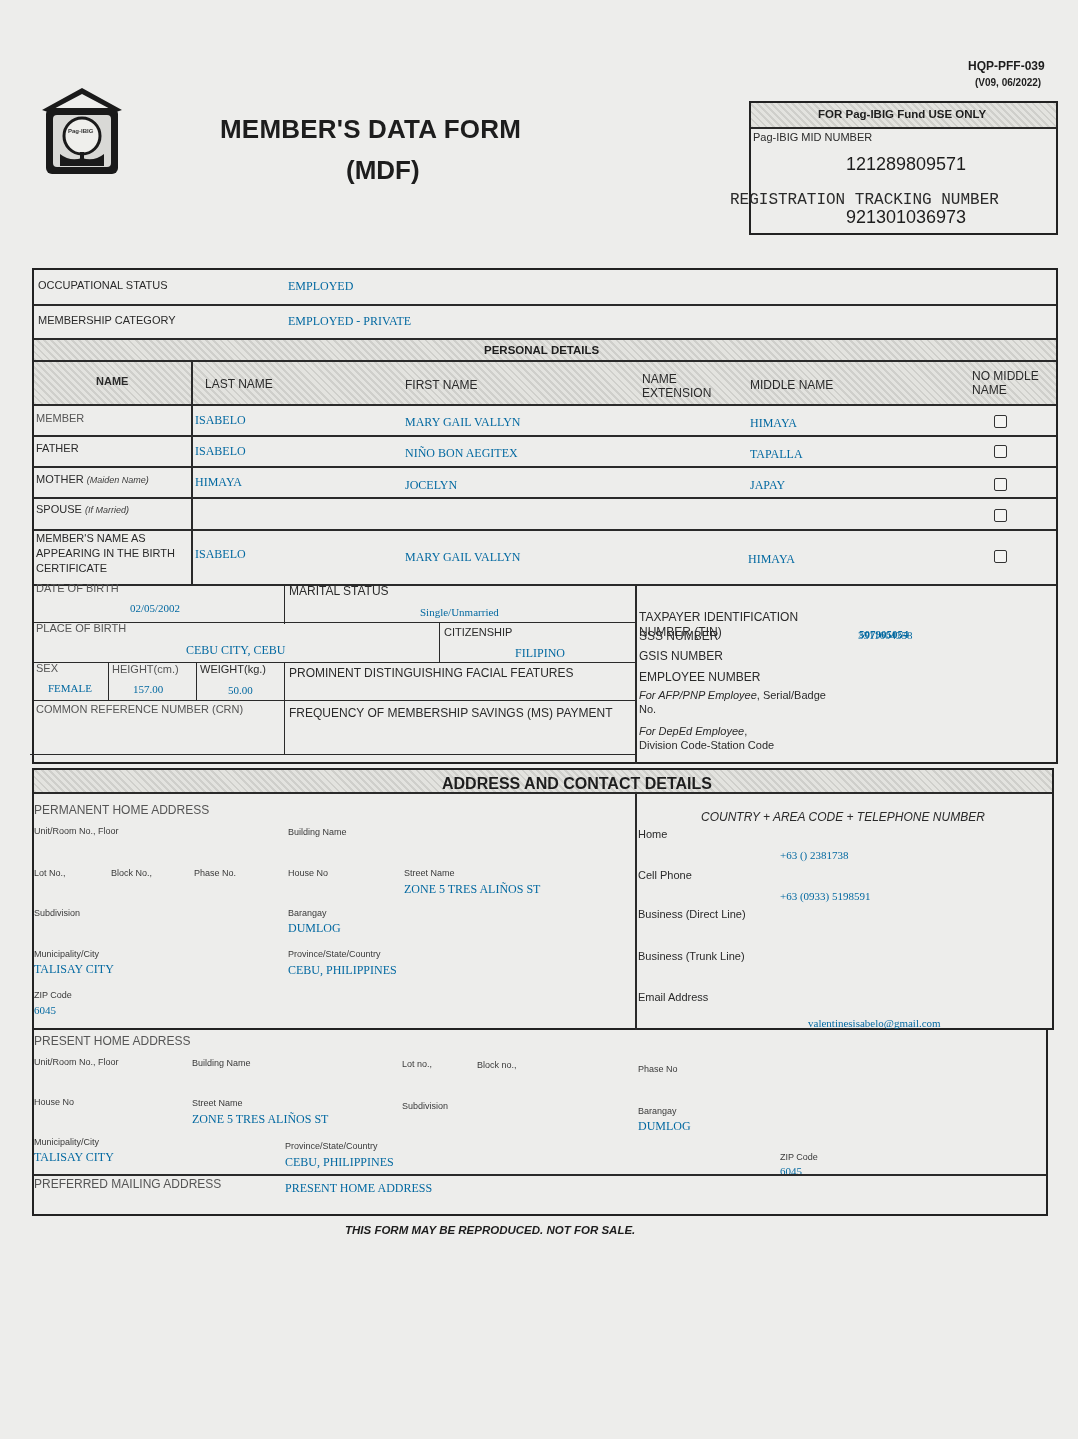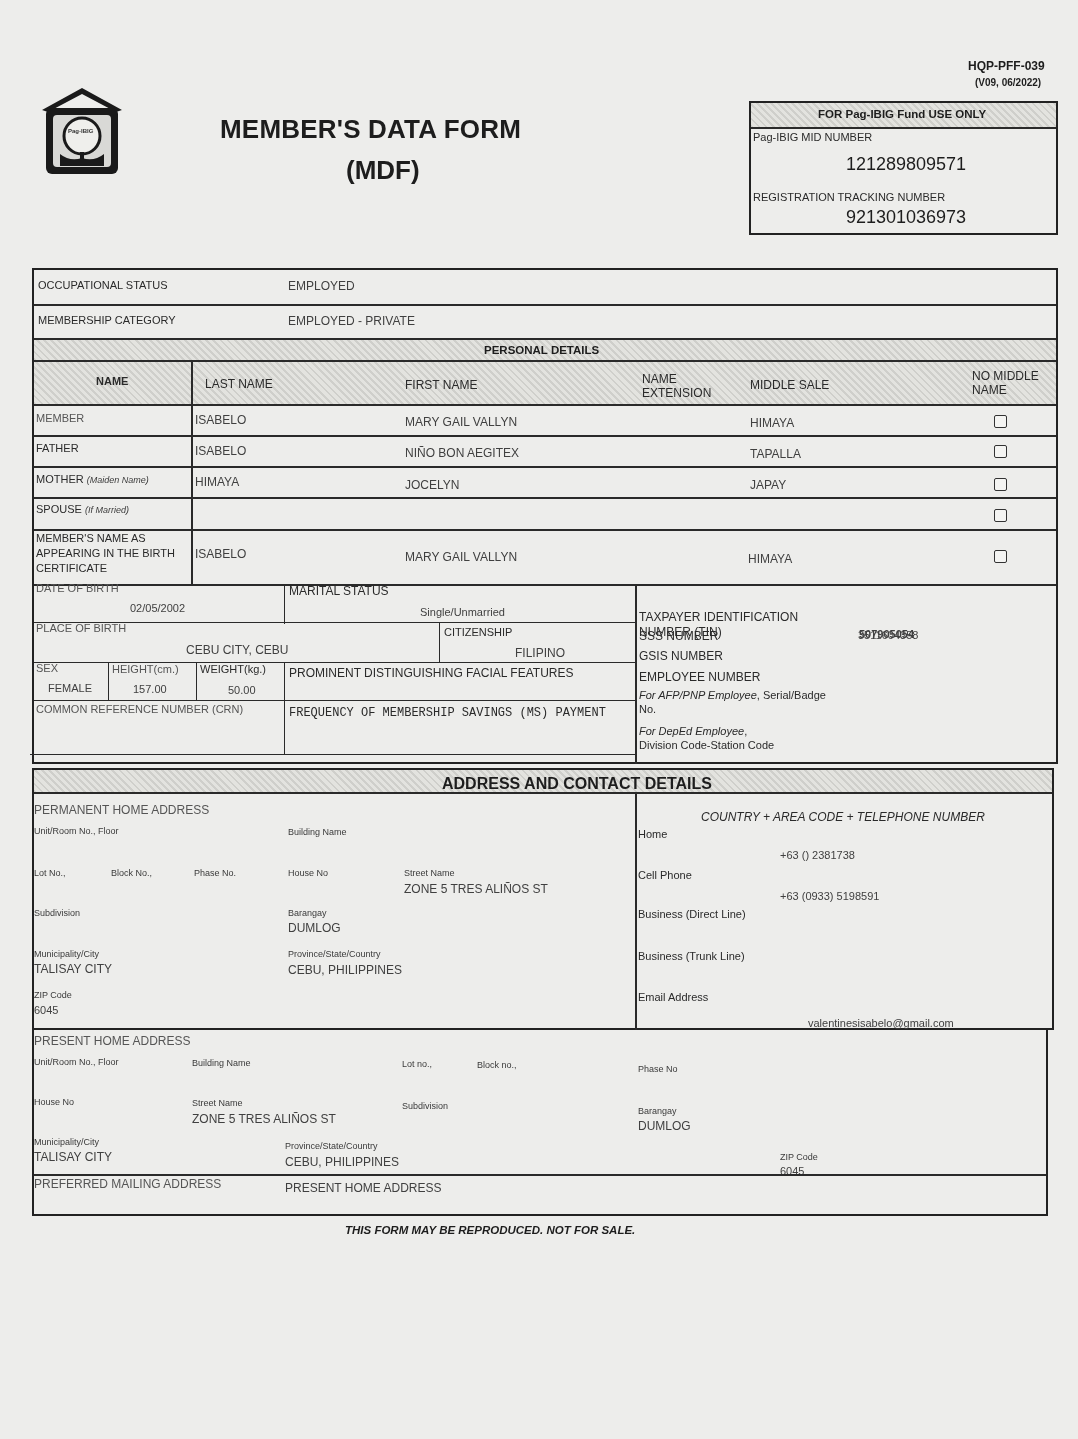--- a/index.html
+++ b/index.html
@@ -5,21 +5,21 @@
   html, body { margin: 0; padding: 0; }
   body {
     width: 1078px; height: 1439px; position: relative; overflow: hidden;
     background: #ededeb;
     font-family: "Liberation Sans", sans-serif;
     color: #1d1d1d;
   }
   .abs { position: absolute; }
   .lbl { font-size: 11px; color: #2a2a2a; white-space: nowrap; }
   .lbl-sm { font-size: 9px; color: #3a3a3a; white-space: nowrap; }
-  .val { font-size: 12px; color: #404040; white-space: nowrap; }
+  .val { font-size: 12px; color: #0369a1; white-space: nowrap; font-family: Liberation Serif, serif; }
   .box { position: absolute; border: 2px solid #222; box-sizing: border-box; }
   .hline { position: absolute; height: 0; border-top: 2px solid #2a2a2a; }
   .hline.thin { border-top-width: 1px; }
   .vline { position: absolute; width: 0; border-left: 2px solid #2a2a2a; }
   .vline.thin { border-left-width: 1px; }
   .shade {
     position: absolute;
     background: repeating-linear-gradient(45deg, #cfcfcb 0 2px, #e3e3df 2px 5px);
   }
   .bold { font-weight: bold; }
@@ -49,21 +49,21 @@
 
 <div class="abs bold" style="left:968px;top:59px;font-size:12px;">HQP-PFF-039</div>
 <div class="abs bold" style="left:975px;top:77px;font-size:10px;">(V09, 06/2022)</div>
 
 <div class="box" style="left:749px;top:101px;width:309px;height:134px;"></div>
 <div class="shade" style="left:751px;top:103px;width:305px;height:24px;"></div>
 <div class="hline" style="left:751px;top:127px;width:305px;"></div>
 <div class="abs bold" style="left:818px;top:108px;font-size:11.5px;">FOR Pag-IBIG Fund USE ONLY</div>
 <div class="abs lbl" style="left:753px;top:131px;">Pag-IBIG MID NUMBER</div>
 <div class="abs" style="left:846px;top:154px;font-size:18px;">121289809571</div>
-<div class="abs lbl" style="left:753px;top:191px;font-size:11px;">REGISTRATION TRACKING NUMBER</div>
+<div class="abs lbl" style="left:730px;top:191px;font-size:16px;font-family:Liberation Mono, monospace;">REGISTRATION TRACKING NUMBER</div>
 <div class="abs" style="left:846px;top:207px;font-size:18px;">921301036973</div>
 
 <div class="box" style="left:32px;top:268px;width:1026px;height:496px;"></div>
 
 <div class="abs lbl" style="left:38px;top:279px;">OCCUPATIONAL STATUS</div>
 <div class="abs val" style="left:288px;top:279px;">EMPLOYED</div>
 <div class="hline" style="left:34px;top:304px;width:1022px;"></div>
 
 <div class="abs lbl" style="left:38px;top:314px;">MEMBERSHIP CATEGORY</div>
 <div class="abs val" style="left:288px;top:314px;">EMPLOYED - PRIVATE</div>
@@ -71,21 +71,21 @@
 
 <div class="shade" style="left:34px;top:340px;width:1022px;height:20px;"></div>
 <div class="abs bold" style="left:484px;top:344px;font-size:11.5px;">PERSONAL DETAILS</div>
 <div class="hline" style="left:34px;top:360px;width:1022px;"></div>
 
 <div class="shade" style="left:34px;top:362px;width:1022px;height:42px;"></div>
 <div class="abs lbl bold" style="left:96px;top:375px;">NAME</div>
 <div class="abs lbl" style="left:205px;top:377px;font-size:12px;">LAST NAME</div>
 <div class="abs lbl" style="left:405px;top:378px;font-size:12px;">FIRST NAME</div>
 <div class="abs lbl" style="left:642px;top:372px;font-size:12px;width:80px;white-space:normal;line-height:14px;">NAME EXTENSION</div>
-<div class="abs lbl" style="left:750px;top:378px;font-size:12px;">MIDDLE SALE</div>
+<div class="abs lbl" style="left:750px;top:378px;font-size:12px;">MIDDLE NAME</div>
 <div class="abs lbl" style="left:972px;top:369px;font-size:12px;width:80px;white-space:normal;line-height:14px;">NO MIDDLE NAME</div>
 <div class="hline" style="left:34px;top:404px;width:1022px;"></div>
 <div class="vline" style="left:191px;top:362px;height:222px;"></div>
 
 <div>
   <div class="abs lbl" style="left:36px;top:412px;color:#555;">MEMBER</div>
   <div class="abs val" style="left:195px;top:413px;">ISABELO</div>
   <div class="abs val" style="left:405px;top:415px;">MARY GAIL VALLYN</div>
   <div class="abs val" style="left:750px;top:416px;">HIMAYA</div>
   <div class="cb" style="left:994px;top:415px;"></div>
@@ -154,21 +154,21 @@
 
 <div class="abs lbl" style="left:36px;top:662px;color:#555;">SEX</div>
 <div class="abs val" style="left:48px;top:682px;font-size:11px;">FEMALE</div>
 <div class="abs lbl" style="left:112px;top:663px;color:#555;">HEIGHT(cm.)</div>
 <div class="abs val" style="left:133px;top:683px;font-size:11px;">157.00</div>
 <div class="abs lbl" style="left:200px;top:663px;">WEIGHT(kg.)</div>
 <div class="abs val" style="left:228px;top:684px;font-size:11px;">50.00</div>
 <div class="abs lbl" style="left:289px;top:666px;font-size:12px;">PROMINENT DISTINGUISHING FACIAL FEATURES</div>
 
 <div class="abs lbl" style="left:36px;top:703px;color:#555;">COMMON REFERENCE NUMBER (CRN)</div>
-<div class="abs lbl" style="left:289px;top:706px;font-size:12px;font-family:Liberation Mono, monospace;">FREQUENCY OF MEMBERSHIP SAVINGS (MS) PAYMENT</div>
+<div class="abs lbl" style="left:289px;top:706px;font-size:12px;">FREQUENCY OF MEMBERSHIP SAVINGS (MS) PAYMENT</div>
 
 <div class="abs lbl" style="left:639px;top:590px;font-size:12px;line-height:15px;margin-top:20px;">
   <div>TAXPAYER IDENTIFICATION</div>
   <div>NUMBER (TIN)</div>
 </div>
 <div class="abs val bold" style="left:859px;top:628px;font-size:11px;">507905054</div>
 <div class="abs lbl" style="left:639px;top:629px;font-size:12px;">SSS NUMBER</div>
 <div class="abs val" style="left:858px;top:629px;font-size:11px;">3511604358</div>
 <div class="abs lbl" style="left:639px;top:649px;font-size:12px;">GSIS NUMBER</div>
 <div class="abs lbl" style="left:639px;top:670px;font-size:12px;">EMPLOYEE NUMBER</div>

